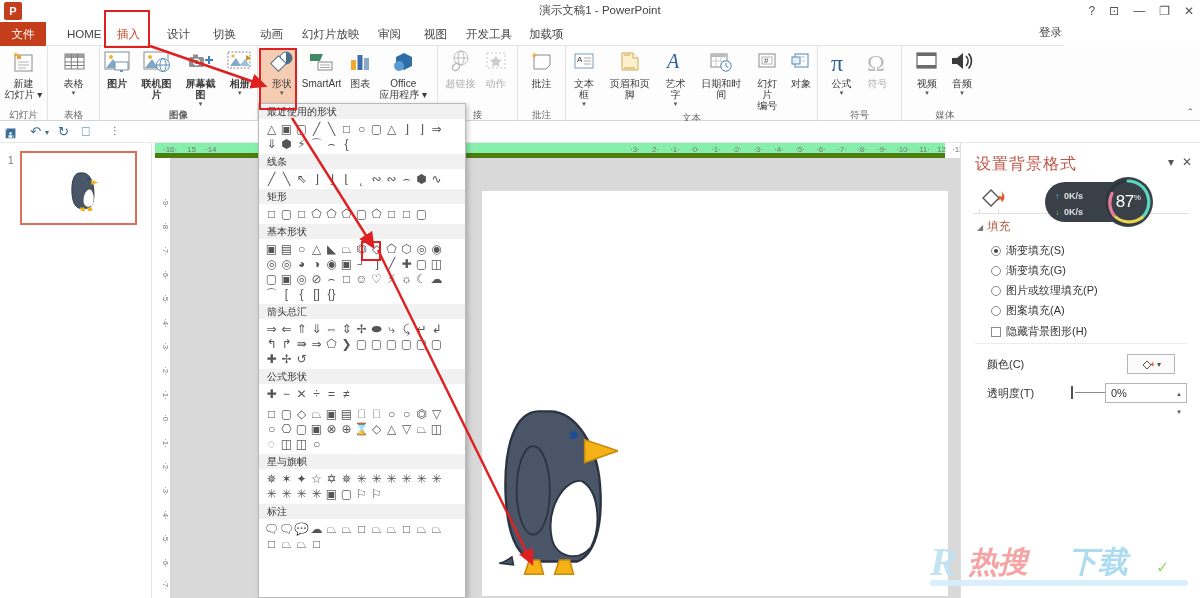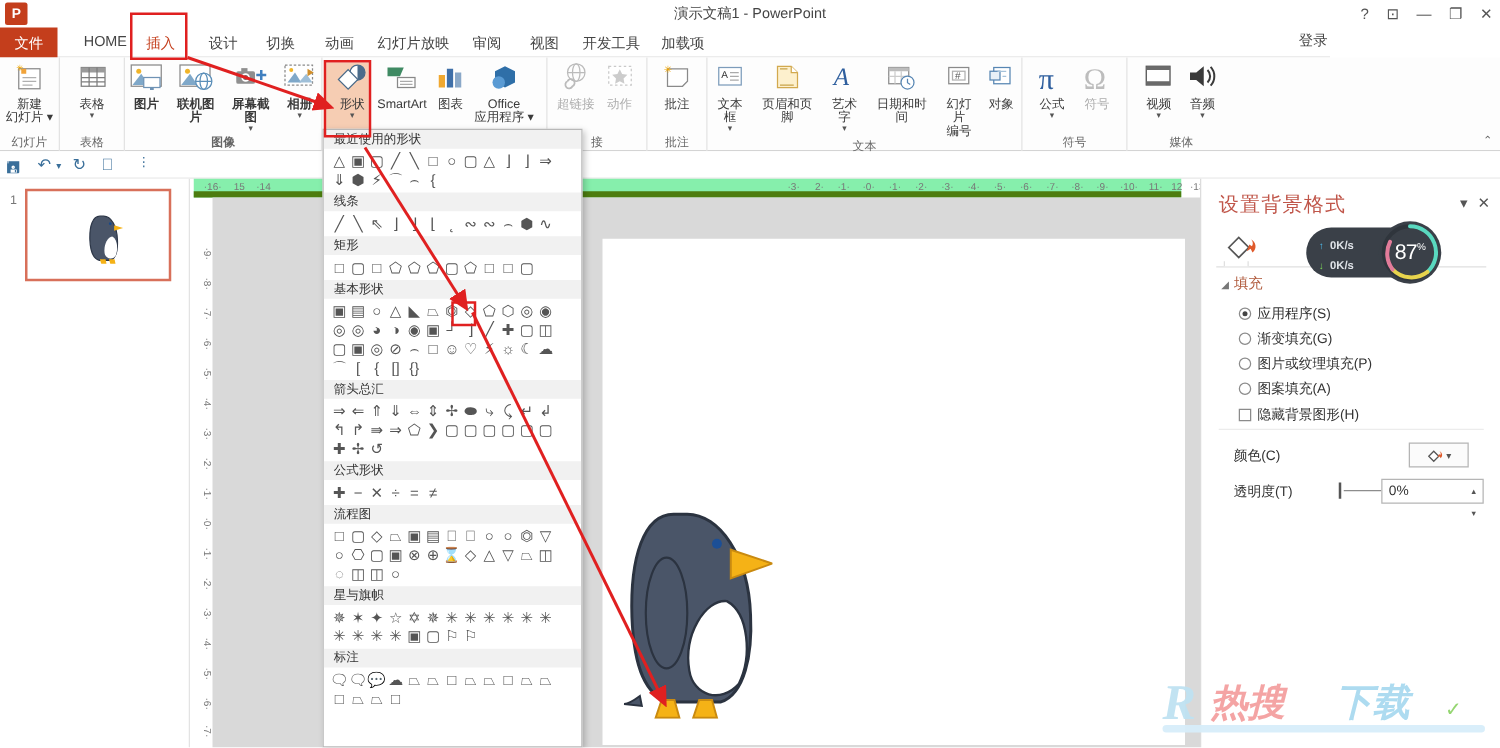--- a/index.html
+++ b/index.html
@@ -890,21 +890,20 @@
       <div class="srow">
         <span class="sglyph">✚</span>
         <span class="sglyph">−</span>
         <span class="sglyph">✕</span>
         <span class="sglyph">÷</span>
         <span class="sglyph">=</span>
         <span class="sglyph">≠</span>
       </div>
     </div>
 
-    <div class="sec-head">流程图</div>
     <div class="sec-rows">
       <div class="srow">
         <span class="sglyph">□</span>
         <span class="sglyph">▢</span>
         <span class="sglyph">◇</span>
         <span class="sglyph">⏢</span>
         <span class="sglyph">▣</span>
         <span class="sglyph">▤</span>
         <span class="sglyph">⎕</span>
         <span class="sglyph">⎕</span>
@@ -1018,21 +1017,21 @@
       </svg>
     </div>
     <div class="rp-underline"></div>
 
     <div class="rp-section">
       <span class="tri">◢</span><span>填充</span>
     </div>
 
     <div class="radio-row" style="top:100px">
       <span class="rdo on"></span>
-      <span>应用程序(S)</span>
+      <span>渐变填充(S)</span>
     </div>
     <div class="radio-row" style="top:120px">
       <span class="rdo"></span>
       <span>渐变填充(G)</span>
     </div>
     <div class="radio-row" style="top:140px">
       <span class="rdo"></span>
       <span>图片或纹理填充(P)</span>
     </div>
     <div class="radio-row" style="top:160px">

